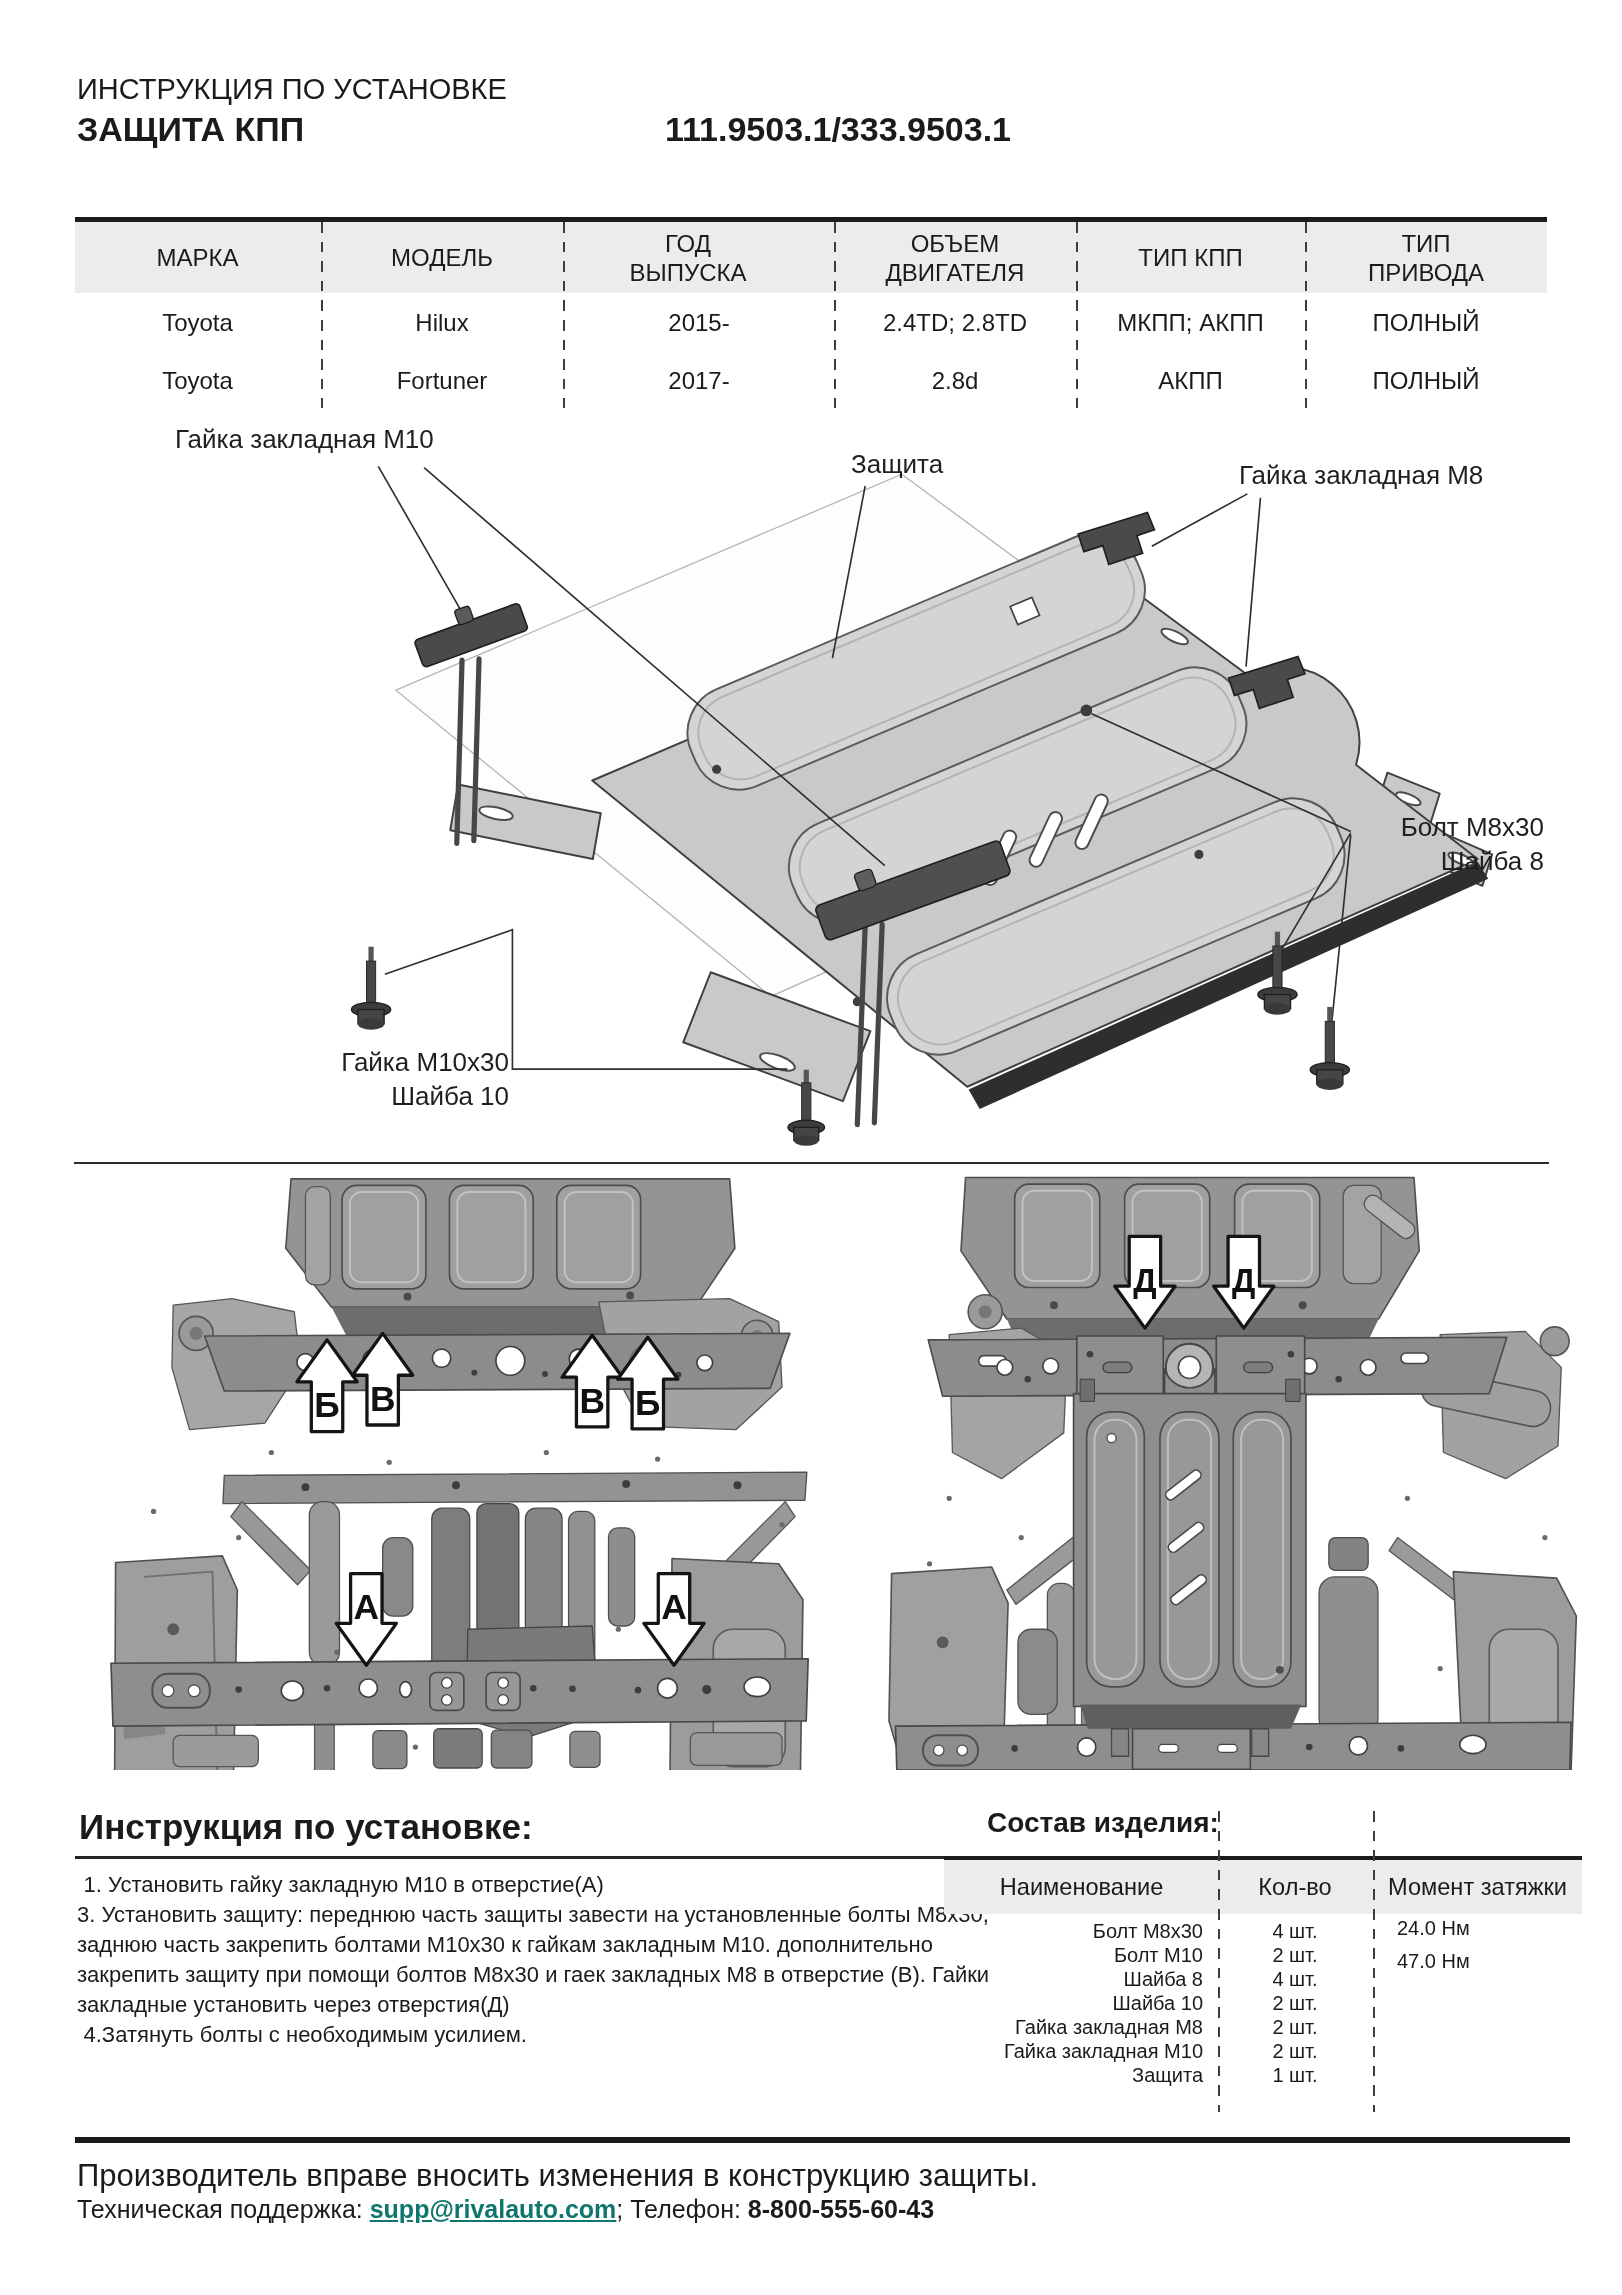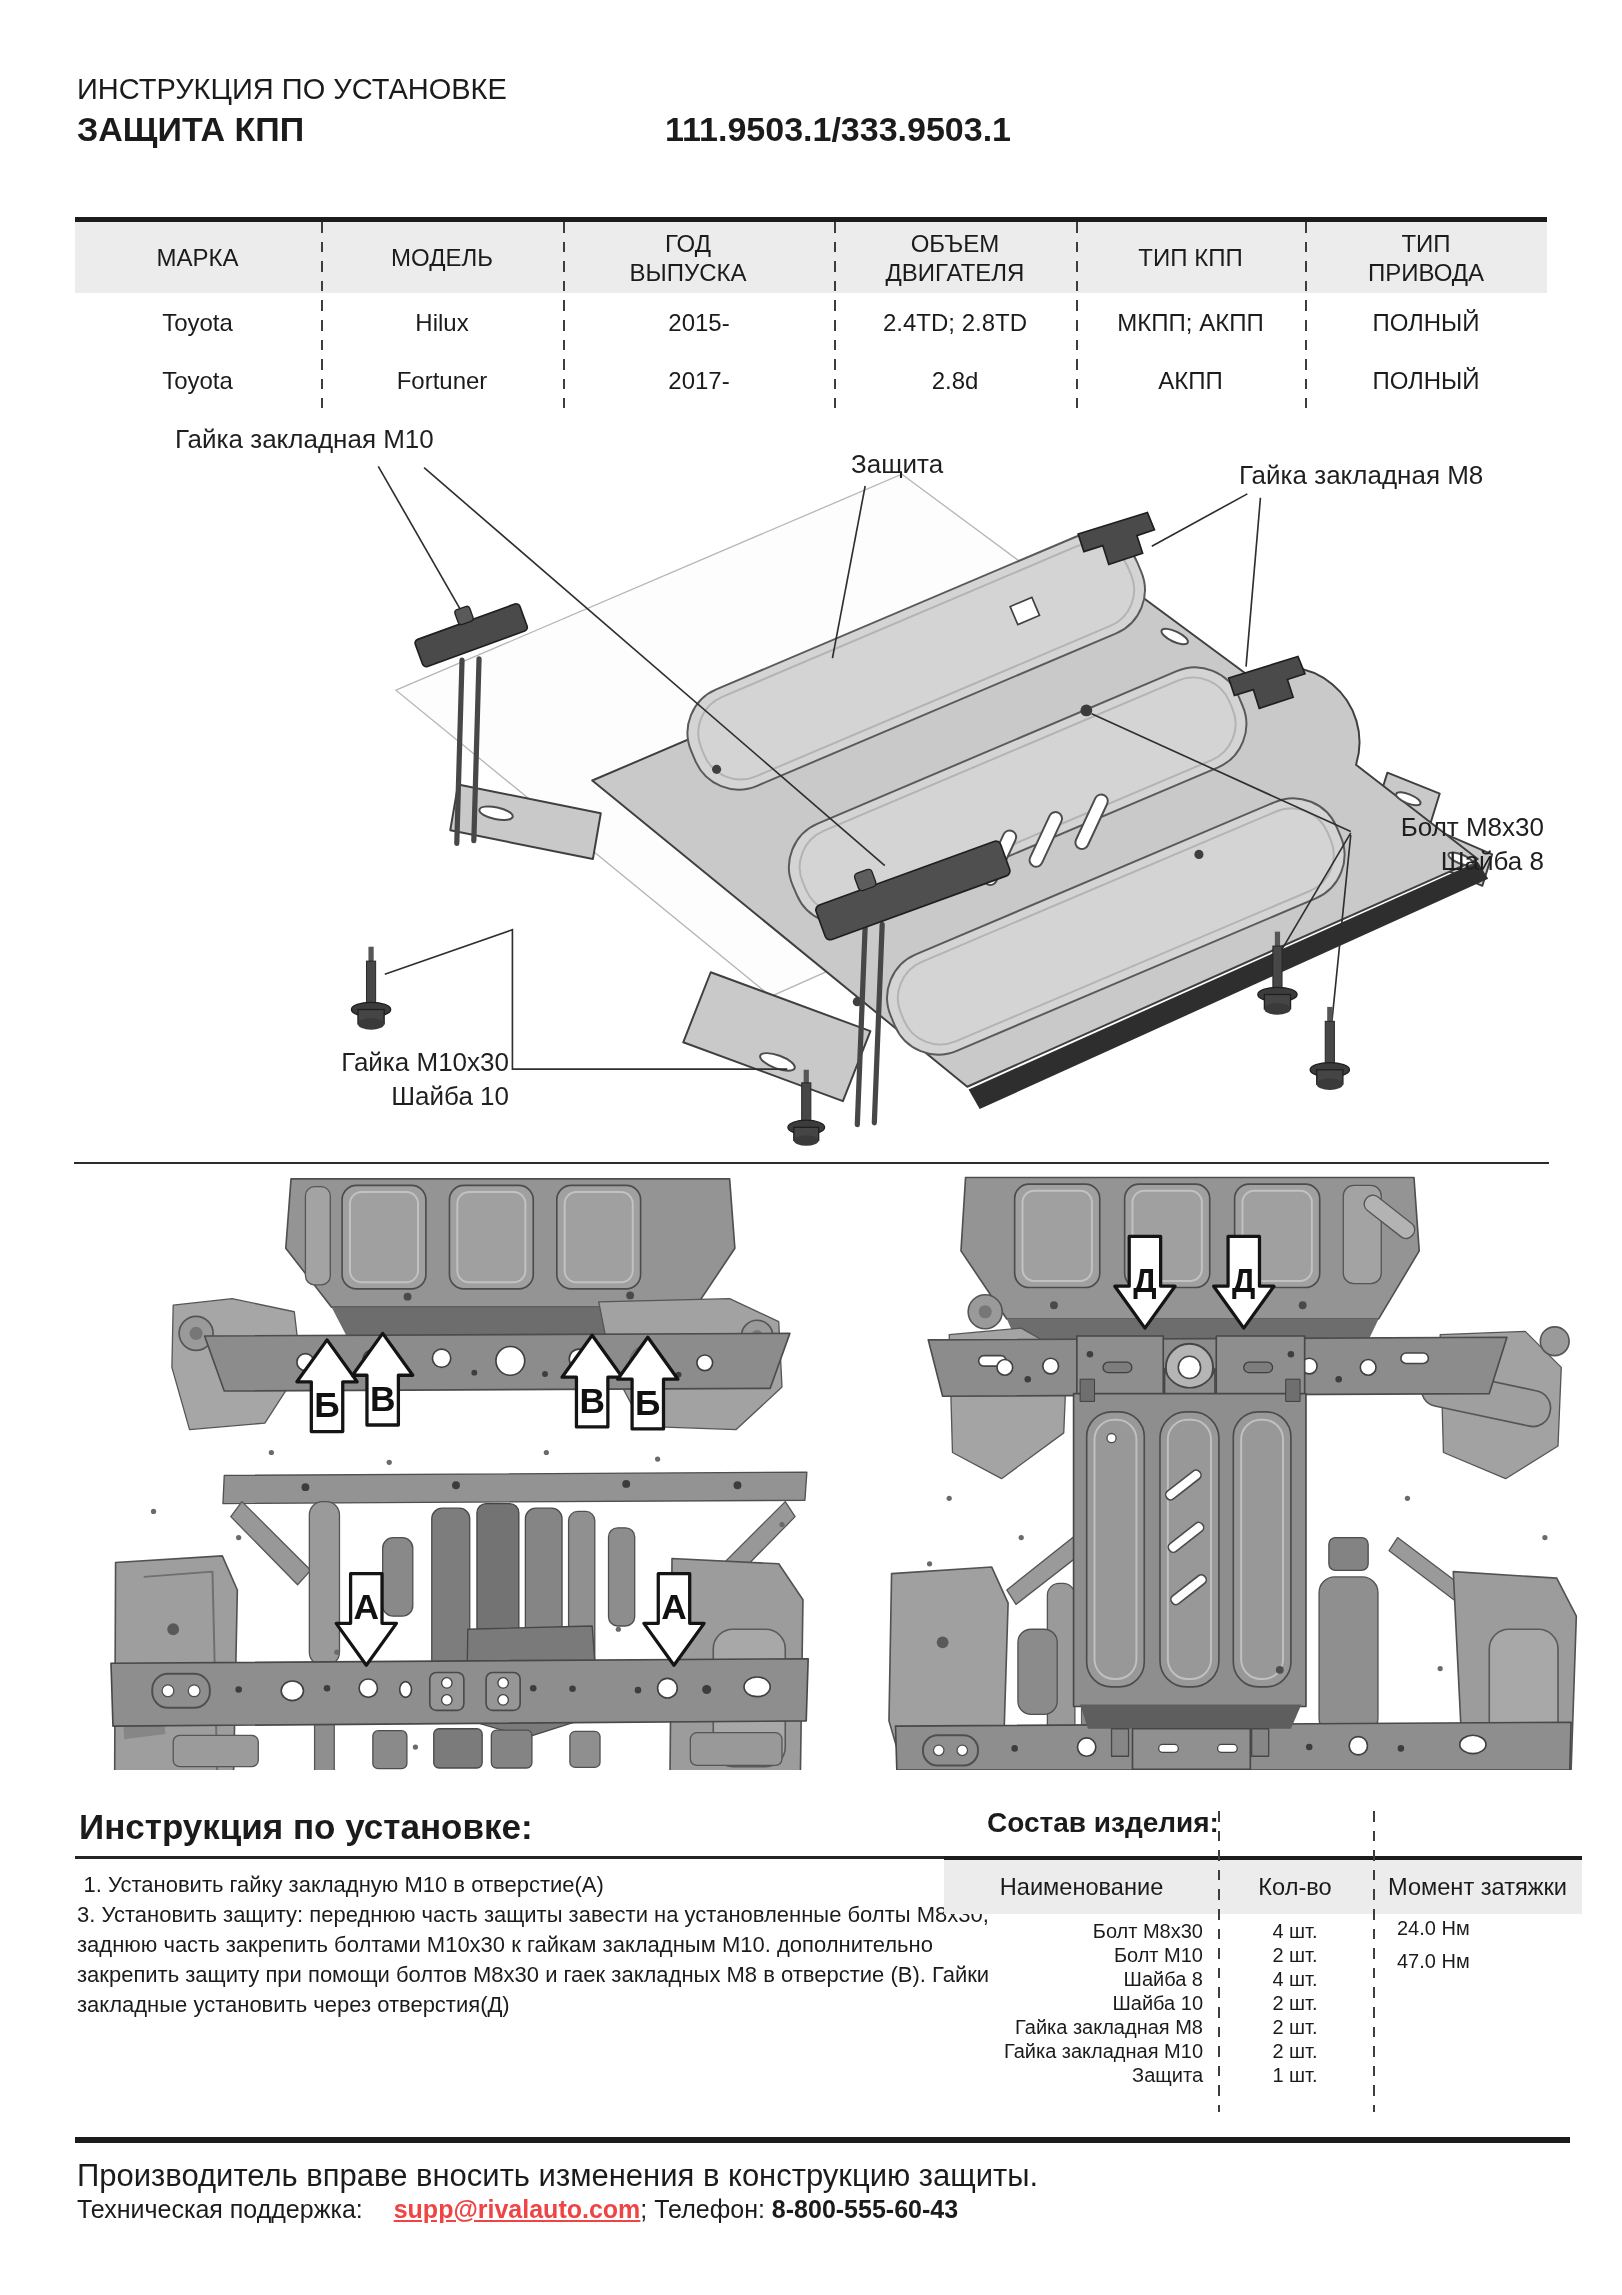--- a/index.html
+++ b/index.html
@@ -25,21 +25,21 @@
   .cmp-topline{left:944px;top:1856px;width:638px;height:3.9px;background:#1c1c1c;}
   .cmp-band{left:944px;top:1860px;width:638px;height:54px;background:#ececec;}
   .cmp-hcell{display:flex;align-items:center;justify-content:center;font-size:23.6px;}
   .cmp-names{left:944px;top:1919px;width:259px;text-align:right;font-size:20px;line-height:24px;}
   .cmp-qty{left:1218px;top:1919px;width:154px;text-align:center;font-size:20px;line-height:24px;}
   .cmp-torque{left:1397px;top:1912px;font-size:20px;line-height:33px;}
   
   .foot-line{left:75px;top:2137px;width:1495px;height:5.9px;background:#1b1b1b;}
   .foot1{left:77px;top:2158px;font-size:31px;}
   .foot2{left:77px;top:2195px;font-size:25px;}
-  .email{color:#ef4444;font-weight:700;text-decoration:underline;cursor:pointer;margin-left:24px;}
+  .email{color:#0f766e;font-weight:700;text-decoration:underline;cursor:pointer;}
   .phone{font-weight:700;}
   svg text{font-family:"Liberation Sans","DejaVu Sans",sans-serif;}
 </style>
 </head>
 <body>
 
 <div class="page">
 
   <div class="abs doc-sub">ИНСТРУКЦИЯ ПО УСТАНОВКЕ</div>
   <div class="abs doc-title">ЗАЩИТА КПП</div>
@@ -475,20 +475,21 @@
       <text x="449" y="185" font-size="50" font-weight="bold" fill="#111111" text-anchor="middle">Д</text>
       <text x="600" y="185" font-size="50" font-weight="bold" fill="#111111" text-anchor="middle">Д</text>
     </g>
   </svg>
 
   <div class="abs inst-head">Инструкция по установке:</div>
   <div class="abs inst-rule"></div>
   <div class="abs steps">
     <div style="padding-left:6.5px;">1. Установить гайку закладную М10 в отверстие(А)</div>
     <div>3. Установить защиту: переднюю часть защиты завести на установленные болты М8х30, заднюю часть закрепить болтами М10х30 к гайкам закладным М10. дополнительно закрепить защиту при помощи болтов М8х30 и гаек закладных М8 в отверстие (В). Гайки закладные установить через отверстия(Д)</div>
+    <div style="padding-left:6.5px;">4.Затянуть болты с необходимым усилием.</div>
   </div>
 
   <div class="abs comp-head">Состав изделия:</div>
   <div class="abs cmp-topline"></div>
   <div class="abs cmp-band"></div>
   <div class="abs cmp-hcell" style="left:944px;top:1860px;width:275px;height:54px;">Наименование</div>
   <div class="abs cmp-hcell" style="left:1218px;top:1860px;width:154px;height:54px;">Кол-во</div>
   <div class="abs cmp-hcell" style="left:1373px;top:1860px;width:209px;height:54px;">Момент затяжки</div>
   <div class="abs vdash" style="left:1218px;top:1811px;height:301px;"></div>
   <div class="abs vdash" style="left:1373px;top:1811px;height:301px;"></div>

